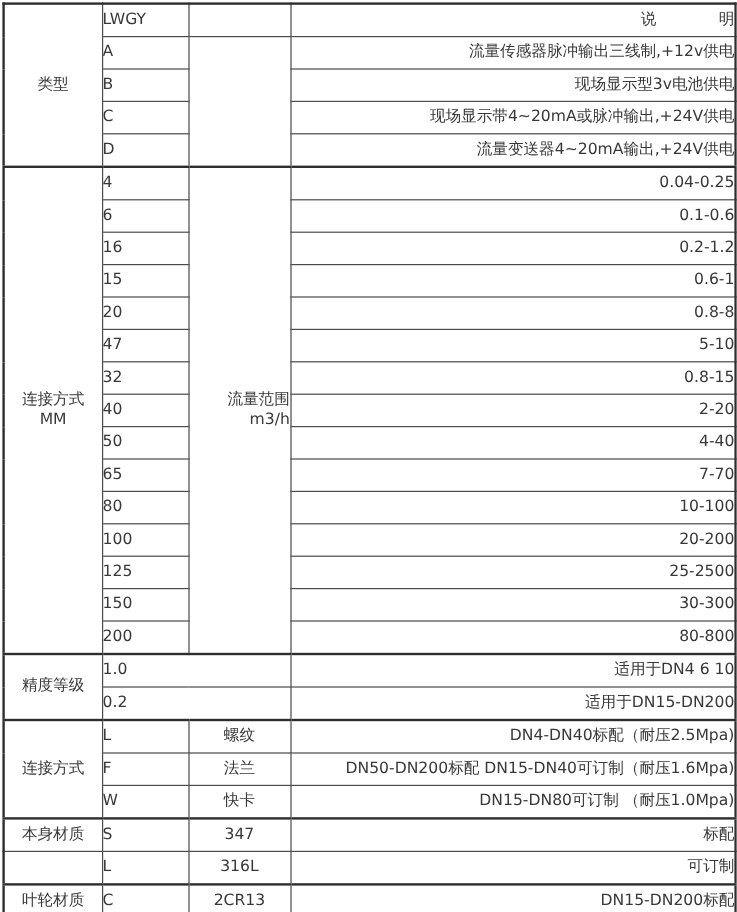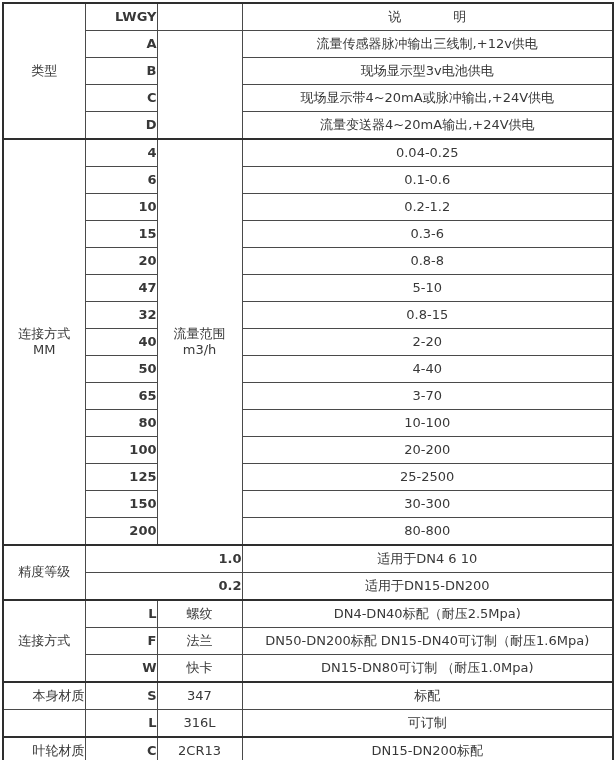--- a/index.html
+++ b/index.html
@@ -23,25 +23,25 @@
     border: 1px solid #4a4a4a;
     height: 26px;
     padding: 0;
     line-height: 1.25;
     vertical-align: middle;
     overflow: hidden;
     white-space: nowrap;
   }
   tr.sec-start td { border-top: 2px solid #2e2e2e; }
   td.c1  { text-align: center; padding: 0 2px; }
-  td.c1l { text-align: right; padding-left: 4px; margin-left: 12px; }
-  td.c2  { text-align: right; font-weight: bold; }
-  td.c3c { text-align: center; }
+  td.c1l { text-align: center; padding-left: 4px; margin-left: 12px; }
+  td.c2  { text-align: left; }
+  td.c3c { text-align: right; }
   td.c3l { text-align: center; padding-left: 5px; }
-  td.c4  { text-align: center; padding-left: 5px; }
+  td.c4  { text-align: right; padding-left: 5px; }
 </style>
 </head>
 <body>
 
 <table class="spec">
   <colgroup>
     <col style="width:82px">
       <col style="width:72px">
       <col style="width:85px">
       <col style="width:371px">
@@ -82,26 +82,26 @@
         <div>流量范围</div>
         <div>m3/h</div>
       </td>
       <td class="c4">0.04-0.25</td>
     </tr>
     <tr>
       <td class="c2">6</td>
       <td class="c4">0.1-0.6</td>
     </tr>
     <tr>
-      <td class="c2">10</td>
+      <td class="c2">16</td>
       <td class="c4">0.2-1.2</td>
     </tr>
     <tr>
       <td class="c2">15</td>
-      <td class="c4">0.3-6</td>
+      <td class="c4">0.6-1</td>
     </tr>
     <tr>
       <td class="c2">20</td>
       <td class="c4">0.8-8</td>
     </tr>
     <tr>
       <td class="c2">47</td>
       <td class="c4">5-10</td>
     </tr>
     <tr>
@@ -111,21 +111,21 @@
     <tr>
       <td class="c2">40</td>
       <td class="c4">2-20</td>
     </tr>
     <tr>
       <td class="c2">50</td>
       <td class="c4">4-40</td>
     </tr>
     <tr>
       <td class="c2">65</td>
-      <td class="c4">3-70</td>
+      <td class="c4">7-70</td>
     </tr>
     <tr>
       <td class="c2">80</td>
       <td class="c4">10-100</td>
     </tr>
     <tr>
       <td class="c2">100</td>
       <td class="c4">20-200</td>
     </tr>
     <tr>

